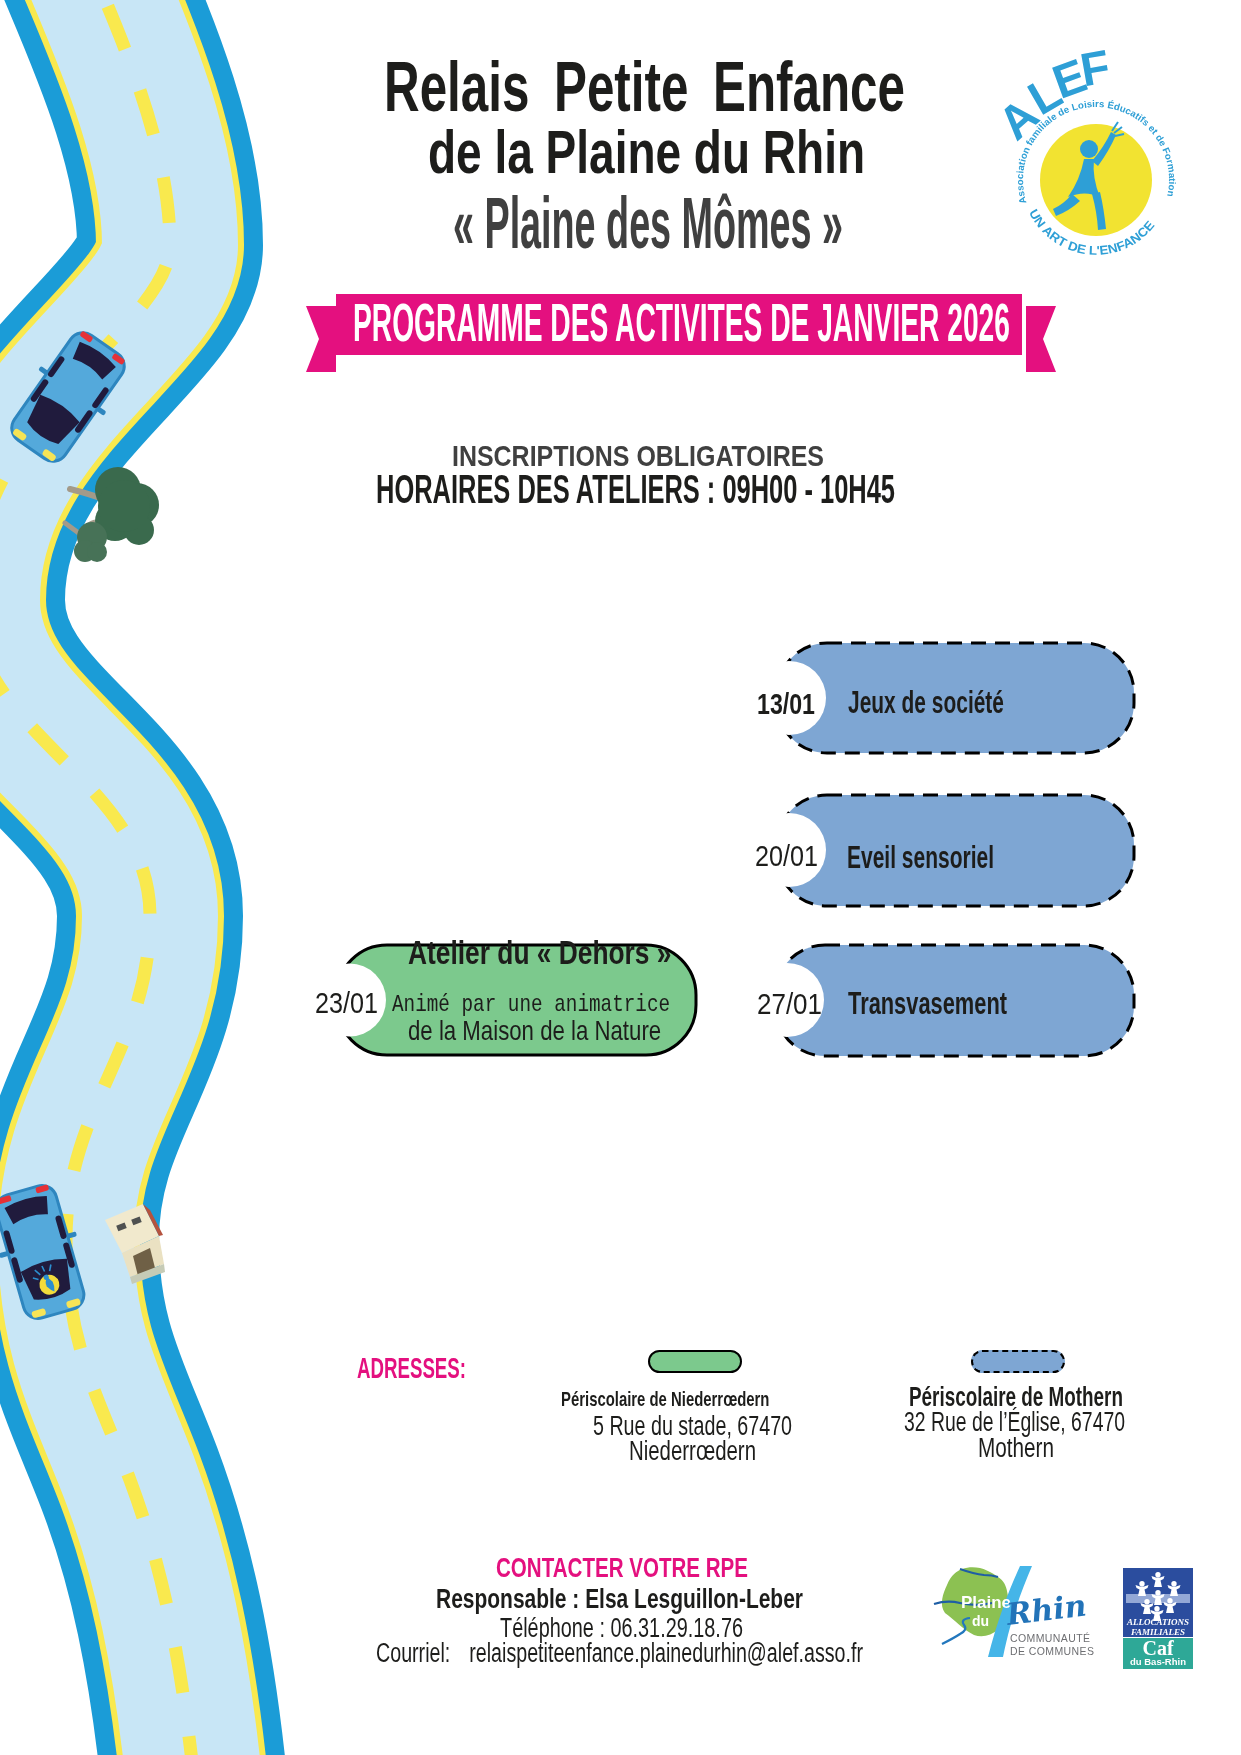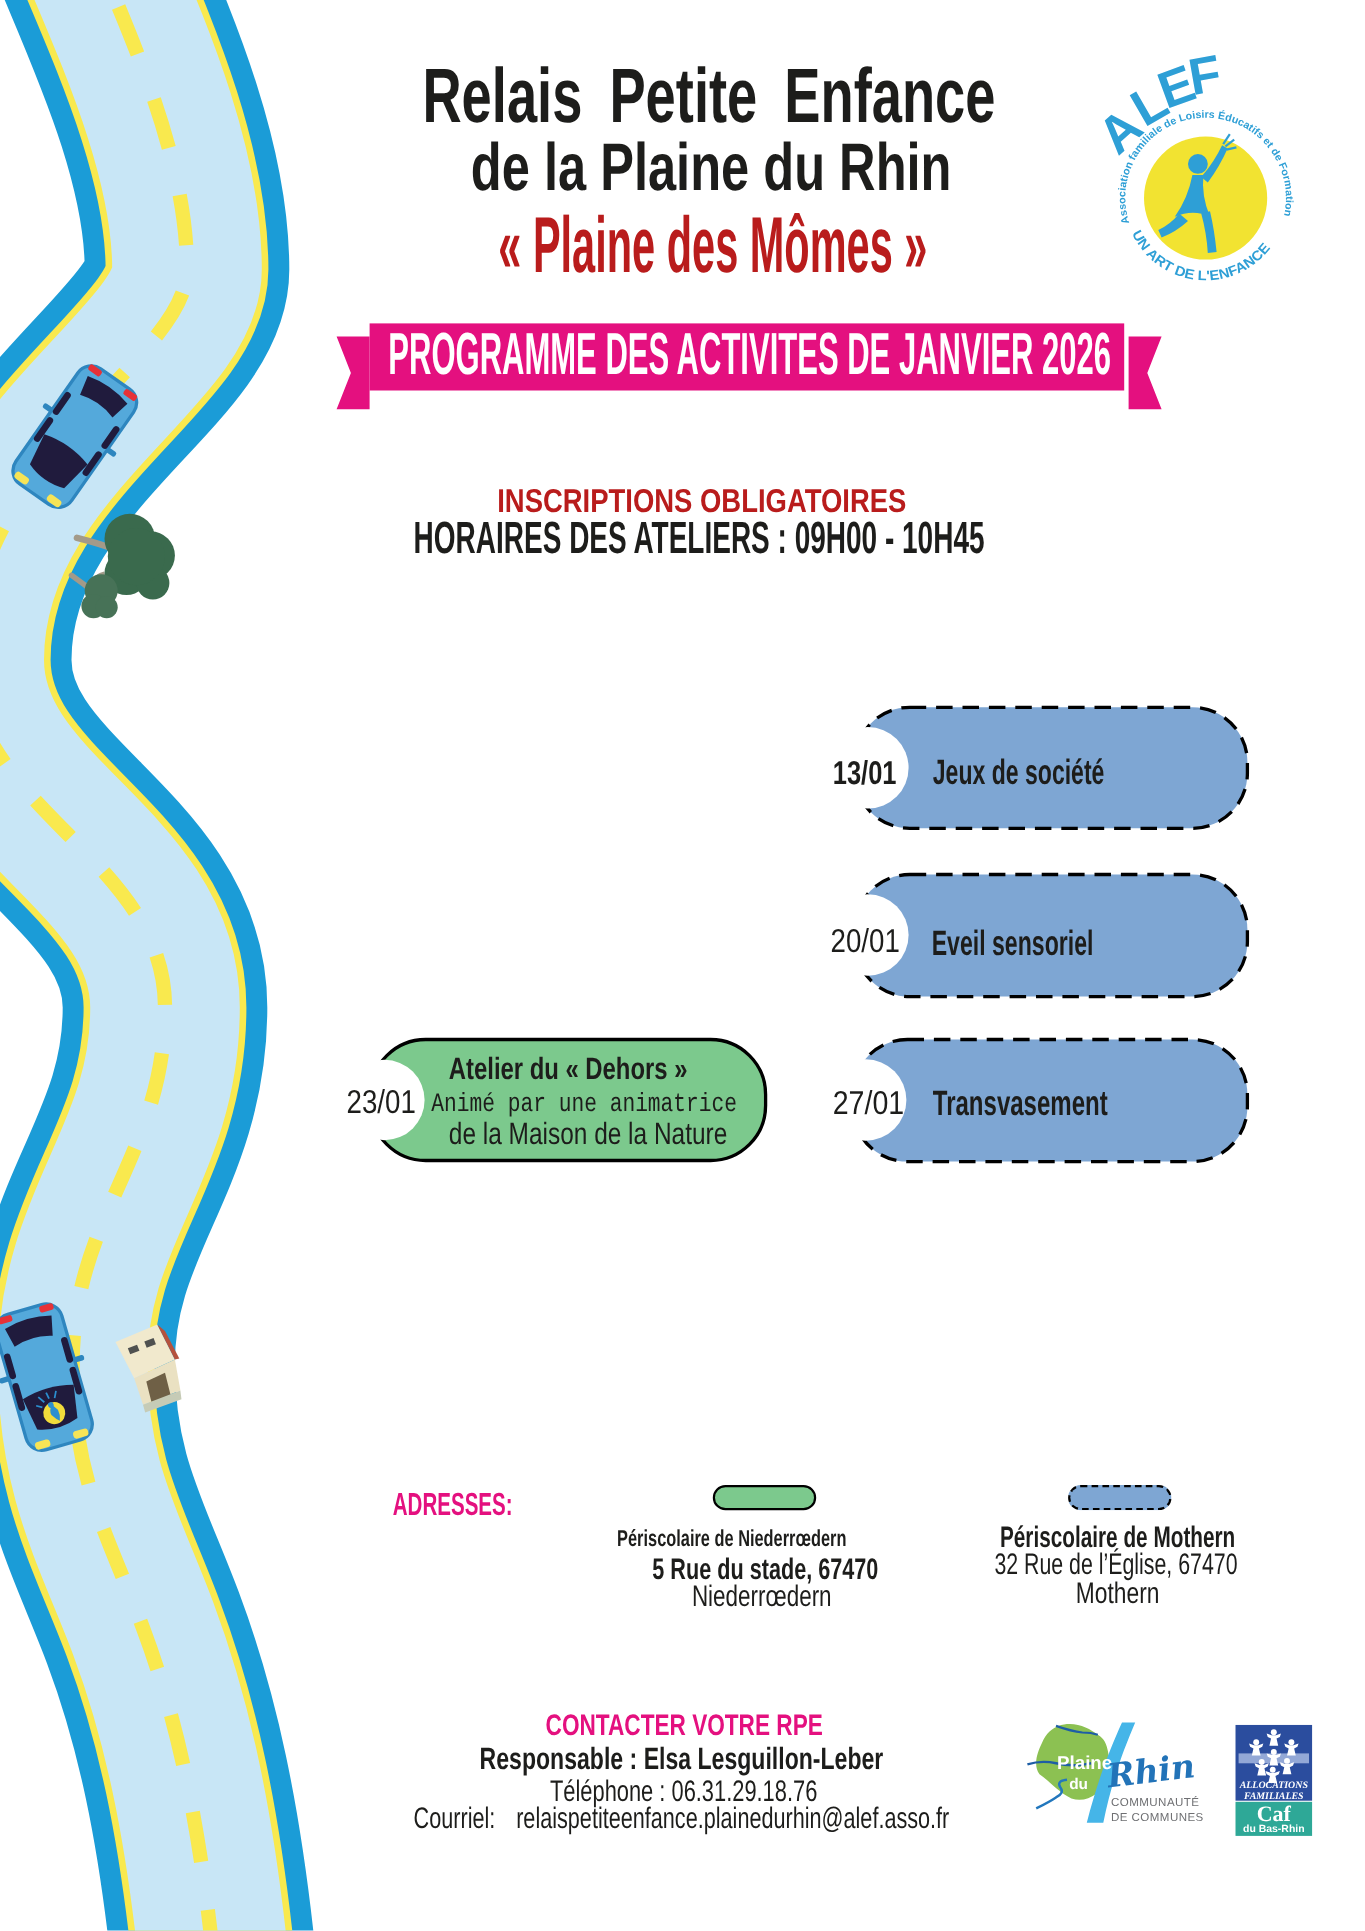--- a/index.html
+++ b/index.html
@@ -3,21 +3,21 @@
 <meta charset="utf-8">
 <style>
   * { margin:0; padding:0; box-sizing:border-box; }
   html,body { width:1241px; height:1755px; background:#ffffff; overflow:hidden;
               font-family:"Liberation Sans", sans-serif; }
   body { position:relative; }
   .abs { position:absolute; }
   .t { position:absolute; line-height:1; white-space:nowrap; }
   .fit { display:inline-block; white-space:nowrap; transform-origin:left center; }
   .b { font-weight:bold; }
-  .blue { color:#b91c1c; }
+  .blue { color:#404040; }
   .pink { color:#E4107F; }
   .blk { color:#1d1d1b; }
   .white { color:#ffffff; }
   svg { display:block; }
   .legend-pill { position:absolute; border-radius:12px; }
 </style>
 </head>
 <body>
 
 <svg class="abs" style="left:0;top:0" width="340" height="1755" viewBox="0 0 340 1755">
@@ -186,21 +186,21 @@
   <span class="fit" style="transform: scaleX(0.6559);">Eveil sensoriel</span>
 </div>
 
 <svg class="abs" style="left:305px;top:930px" width="420" height="142" viewBox="0 0 420 142">
   <rect x="32" y="15" width="359" height="110" rx="50" fill="#7CC98D" stroke="#000000" stroke-width="3"></rect>
   <circle cx="44.5" cy="70" r="36.5" fill="#ffffff"></circle>
 </svg>
 <div class="t blk" style="left:315px;top:988px;font-size:30px;text-align:center;">
   <span class="fit" style="transform: scaleX(0.8391);">23/01</span>
 </div>
-<div class="t b blk" style="left:408px;top:958px;font-size:28px;text-align:center;">
+<div class="t b blk" style="left:408px;top:935px;font-size:34px;text-align:center;">
   <span class="fit" style="transform: scaleX(0.7747);">Atelier du « Dehors »</span>
 </div>
 <div class="t blk" style="left:392px;top:993px;font-size:24px;font-family:Liberation Mono, monospace;">
   <span class="fit" style="transform: scaleX(0.8045);">Animé par une animatrice</span>
 </div>
 <div class="t blk" style="left:408px;top:1017px;font-size:28px;">
   <span class="fit" style="transform: scaleX(0.7934);">de la Maison de la Nature</span>
 </div>
 
 <svg class="abs" style="left:740px;top:930px" width="420" height="142" viewBox="0 0 420 142">
@@ -217,21 +217,21 @@
 <div class="t b pink" style="left:357px;top:1354px;font-size:29px;">
   <span class="fit" style="transform: scaleX(0.6442);">ADRESSES:</span>
 </div>
 
 <div class="legend-pill" style="left:648px;top:1350px;width:94px;height:23px;background:#7CC98D;border:2.5px solid #000;"></div>
 <div class="legend-pill" style="left:971px;top:1350px;width:94px;height:23px;background:#7EA6D3;border:2.5px dashed #000;"></div>
 
 <div class="t b blk" style="left:561px;top:1388px;font-size:21px;">
   <span class="fit" style="transform: scaleX(0.7087);">Périscolaire de Niederrœdern</span>
 </div>
-<div class="t blk" style="left:593px;top:1413px;font-size:27px;font-weight:bold;">
+<div class="t blk" style="left:593px;top:1413px;font-size:27px;">
   <span class="fit" style="transform: scaleX(0.7284);">5 Rue du stade, 67470</span>
 </div>
 <div class="t blk" style="left:629px;top:1438px;font-size:27px;">
   <span class="fit" style="transform: scaleX(0.7557);">Niederrœdern</span>
 </div>
 
 <div class="t b blk" style="left:909px;top:1384px;font-size:27px;">
   <span class="fit" style="transform: scaleX(0.6991);">Périscolaire de Mothern</span>
 </div>
 <div class="t blk" style="left:904px;top:1409px;font-size:27px;">

